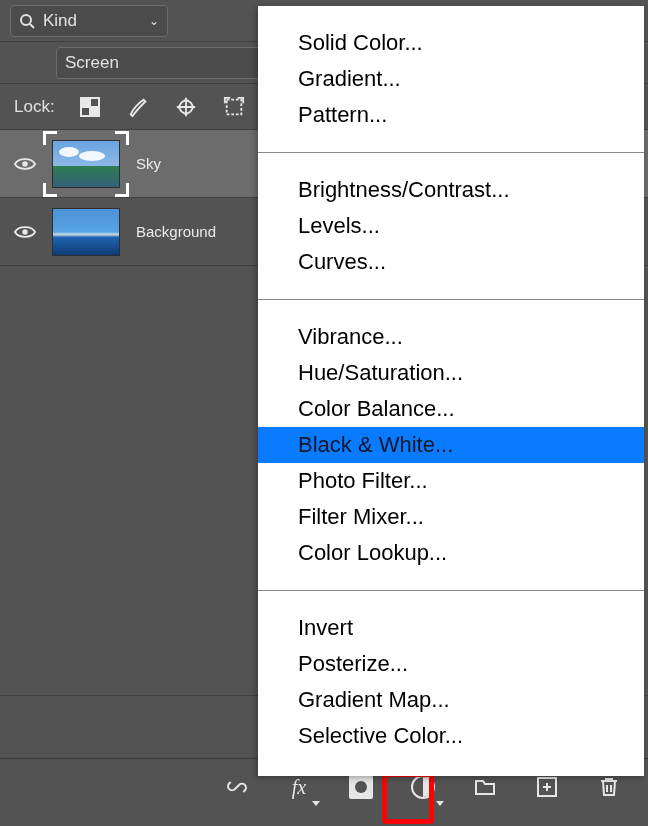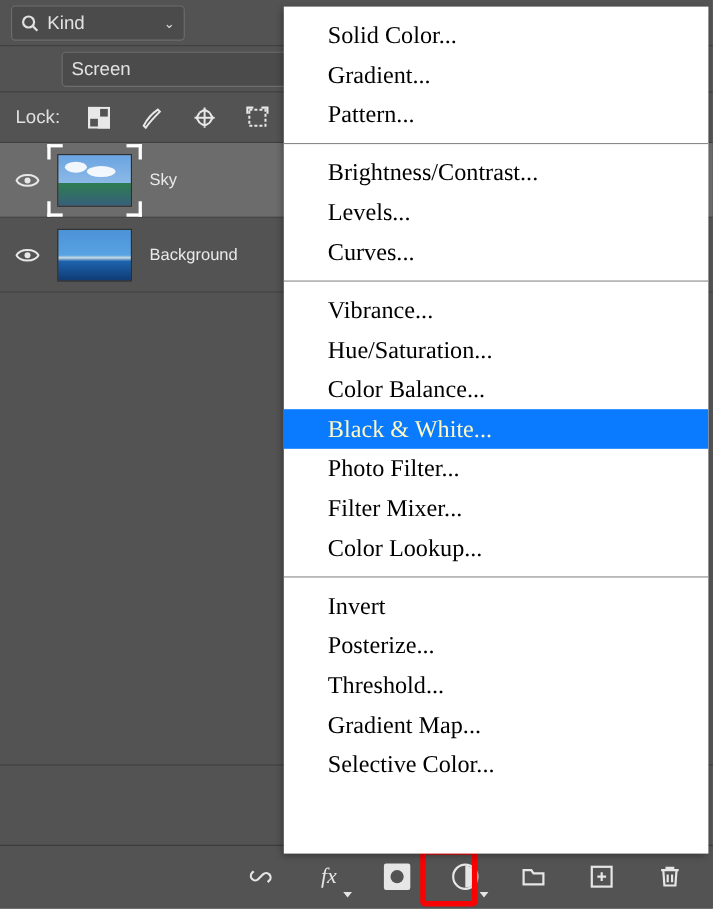--- a/index.html
+++ b/index.html
@@ -27,35 +27,35 @@
   .thumb{width:68px;height:48px;border:1px solid #2e2e2e;position:relative;overflow:hidden;}
   .thumb.sky{background:linear-gradient(180deg,#6aa4e1 0%,#8cb9e7 55%,#2e7d52 55%,#365f7a 100%);}
   .thumb.sky .cloud{position:absolute;background:rgba(255,255,255,.9);border-radius:50%;}
   .thumb.sky .c1{width:20px;height:10px;top:6px;left:6px;}
   .thumb.sky .c2{width:26px;height:10px;top:10px;left:26px;}
   .thumb.bg{background:linear-gradient(180deg,#4b92d6 0%,#58a3e3 50%,#c8dbe4 55%,#1d63ae 62%,#0f3b74 100%);}
   .layer-name{font-size:15px;color:#eaeaea;}
   .layer-name.italic{}
   .layer-empty{height:430px;background:#535353;border-bottom:1px solid #404040;}
   
-  .bottom-bar{position:absolute;left:0;right:0;bottom:2px;height:56px;background:#535353;display:flex;align-items:center;justify-content:flex-end;padding:0 22px;gap:28px;border-top:1px solid #3a3a3a;}
+  .bottom-bar{position:absolute;left:0;right:0;bottom:12px;height:56px;background:#535353;display:flex;align-items:center;justify-content:flex-end;padding:0 22px;gap:28px;border-top:1px solid #3a3a3a;}
   .bicon{position:relative;width:34px;height:34px;display:flex;align-items:center;justify-content:center;color:#e6e6e6;}
   .bicon svg{width:24px;height:24px;stroke:#e6e6e6;fill:none;stroke-width:2;}
   .bicon .caret-s{position:absolute;right:-4px;bottom:-2px;width:0;height:0;border-left:4px solid transparent;border-right:4px solid transparent;border-top:5px solid #e6e6e6;}
   .highlight{position:absolute;width:52px;height:52px;border:5px solid #f80202;border-radius:4px;pointer-events:none;bottom:2px;left:382px;}
   .mask-ic{width:24px;height:24px;background:#e6e6e6;border-radius:2px;display:flex;align-items:center;justify-content:center;}
   .mask-ic div{width:12px;height:12px;background:#535353;border-radius:50%;}
   .adj-ic{width:24px;height:24px;border:2px solid #e6e6e6;border-radius:50%;position:relative;overflow:hidden;}
   .adj-ic::after{content:"";position:absolute;right:0;top:0;width:50%;height:100%;background:#e6e6e6;}
   
   .menu{position:absolute;top:6px;left:258px;right:4px;height:770px;background:#fff;box-shadow:-2px 2px 6px rgba(0,0,0,.3);color:#000;font-size:22px;overflow:hidden;}
-  .mgroup{border-bottom:1.5px solid #8a8a8a;padding:8px 0;font-family:Liberation Serif, serif;}
+  .mgroup{border-bottom:1.5px solid #8a8a8a;padding:19px 0;}
   .mgroup:last-child{border-bottom:none;}
   .mitem{height:36px;line-height:36px;padding:0 40px;white-space:nowrap;cursor:default;}
-  .mitem.sel{background:#0a7bff;color:#fef9c3;}
+  .mitem.sel{background:#0a7bff;color:#0f172a;}
 </style>
 </head>
 <body>
 
 <div class="panel">
 
   <div class="top-row">
     <div class="field kind">
       <svg width="16" height="16">
           <circle cx="7" cy="7" r="5" stroke="#e0e0e0" fill="none" stroke-width="2"></circle>
@@ -192,19 +192,18 @@
       <div class="mitem">Hue/Saturation...</div>
       <div class="mitem">Color Balance...</div>
       <div class="mitem sel">Black &amp; White...</div>
       <div class="mitem">Photo Filter...</div>
       <div class="mitem">Filter Mixer...</div>
       <div class="mitem">Color Lookup...</div>
     </div>
     <div class="mgroup">
       <div class="mitem">Invert</div>
       <div class="mitem">Posterize...</div>
-      <div class="mitem">Threshold...</div>
       <div class="mitem">Gradient Map...</div>
       <div class="mitem">Selective Color...</div>
     </div>
   </div>
 
 </div>
 
 </body></html>

